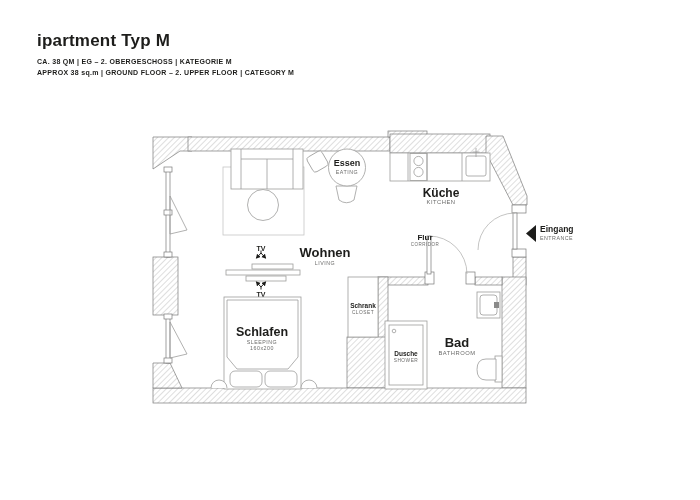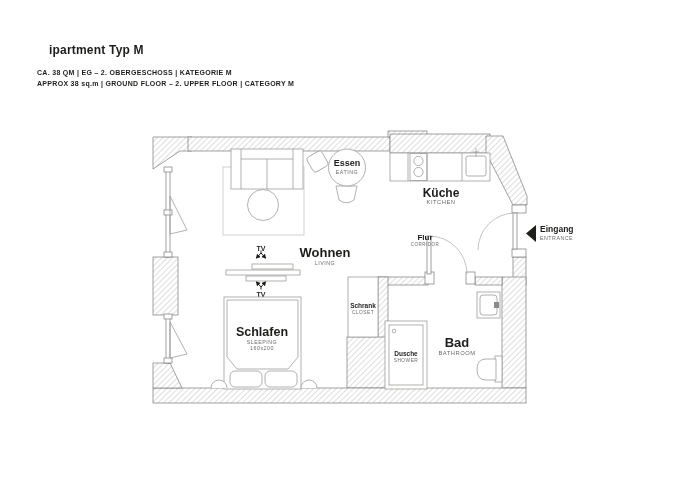--- a/index.html
+++ b/index.html
@@ -1,19 +1,19 @@
 <!DOCTYPE html>
 <html><head>
 <meta charset="utf-8">
 <style>
   html,body{margin:0;padding:0;background:#ffffff;}
   .stage{position:relative;width:700px;height:500px;background:#ffffff;overflow:hidden;
          font-family:"Liberation Sans", sans-serif;}
   .header{position:absolute;left:37px;top:31px;color:#1d1d1b;}
-  .header h1{margin:12px;font-size:12px;font-weight:bold;letter-spacing:.2px;color:#1d1d1b;}
+  .header h1{margin:0;font-size:17px;font-weight:bold;letter-spacing:.2px;color:#1d1d1b;}
   .header .sub{margin:0;font-size:7px;font-weight:bold;letter-spacing:.3px;color:#1d1d1b;}
   .header .sub.first{margin-top:7px;}
   .header .sub.second{margin-top:4px;}
   svg{position:absolute;left:0;top:0;}
   .wall{fill:url(#hatch);stroke:#7a7a79;stroke-width:.7;}
   .post{fill:#ffffff;stroke:#7a7a79;stroke-width:.7;}
   .furn{fill:#ffffff;stroke:#9d9d9c;stroke-width:.8;}
   .furnline{fill:none;stroke:#9d9d9c;stroke-width:.8;}
   .arc{fill:none;stroke:#b5b5b4;stroke-width:.8;}
   .t{fill:#1d1d1b;text-anchor:middle;font-weight:bold;font-family:"Liberation Sans",sans-serif;}

